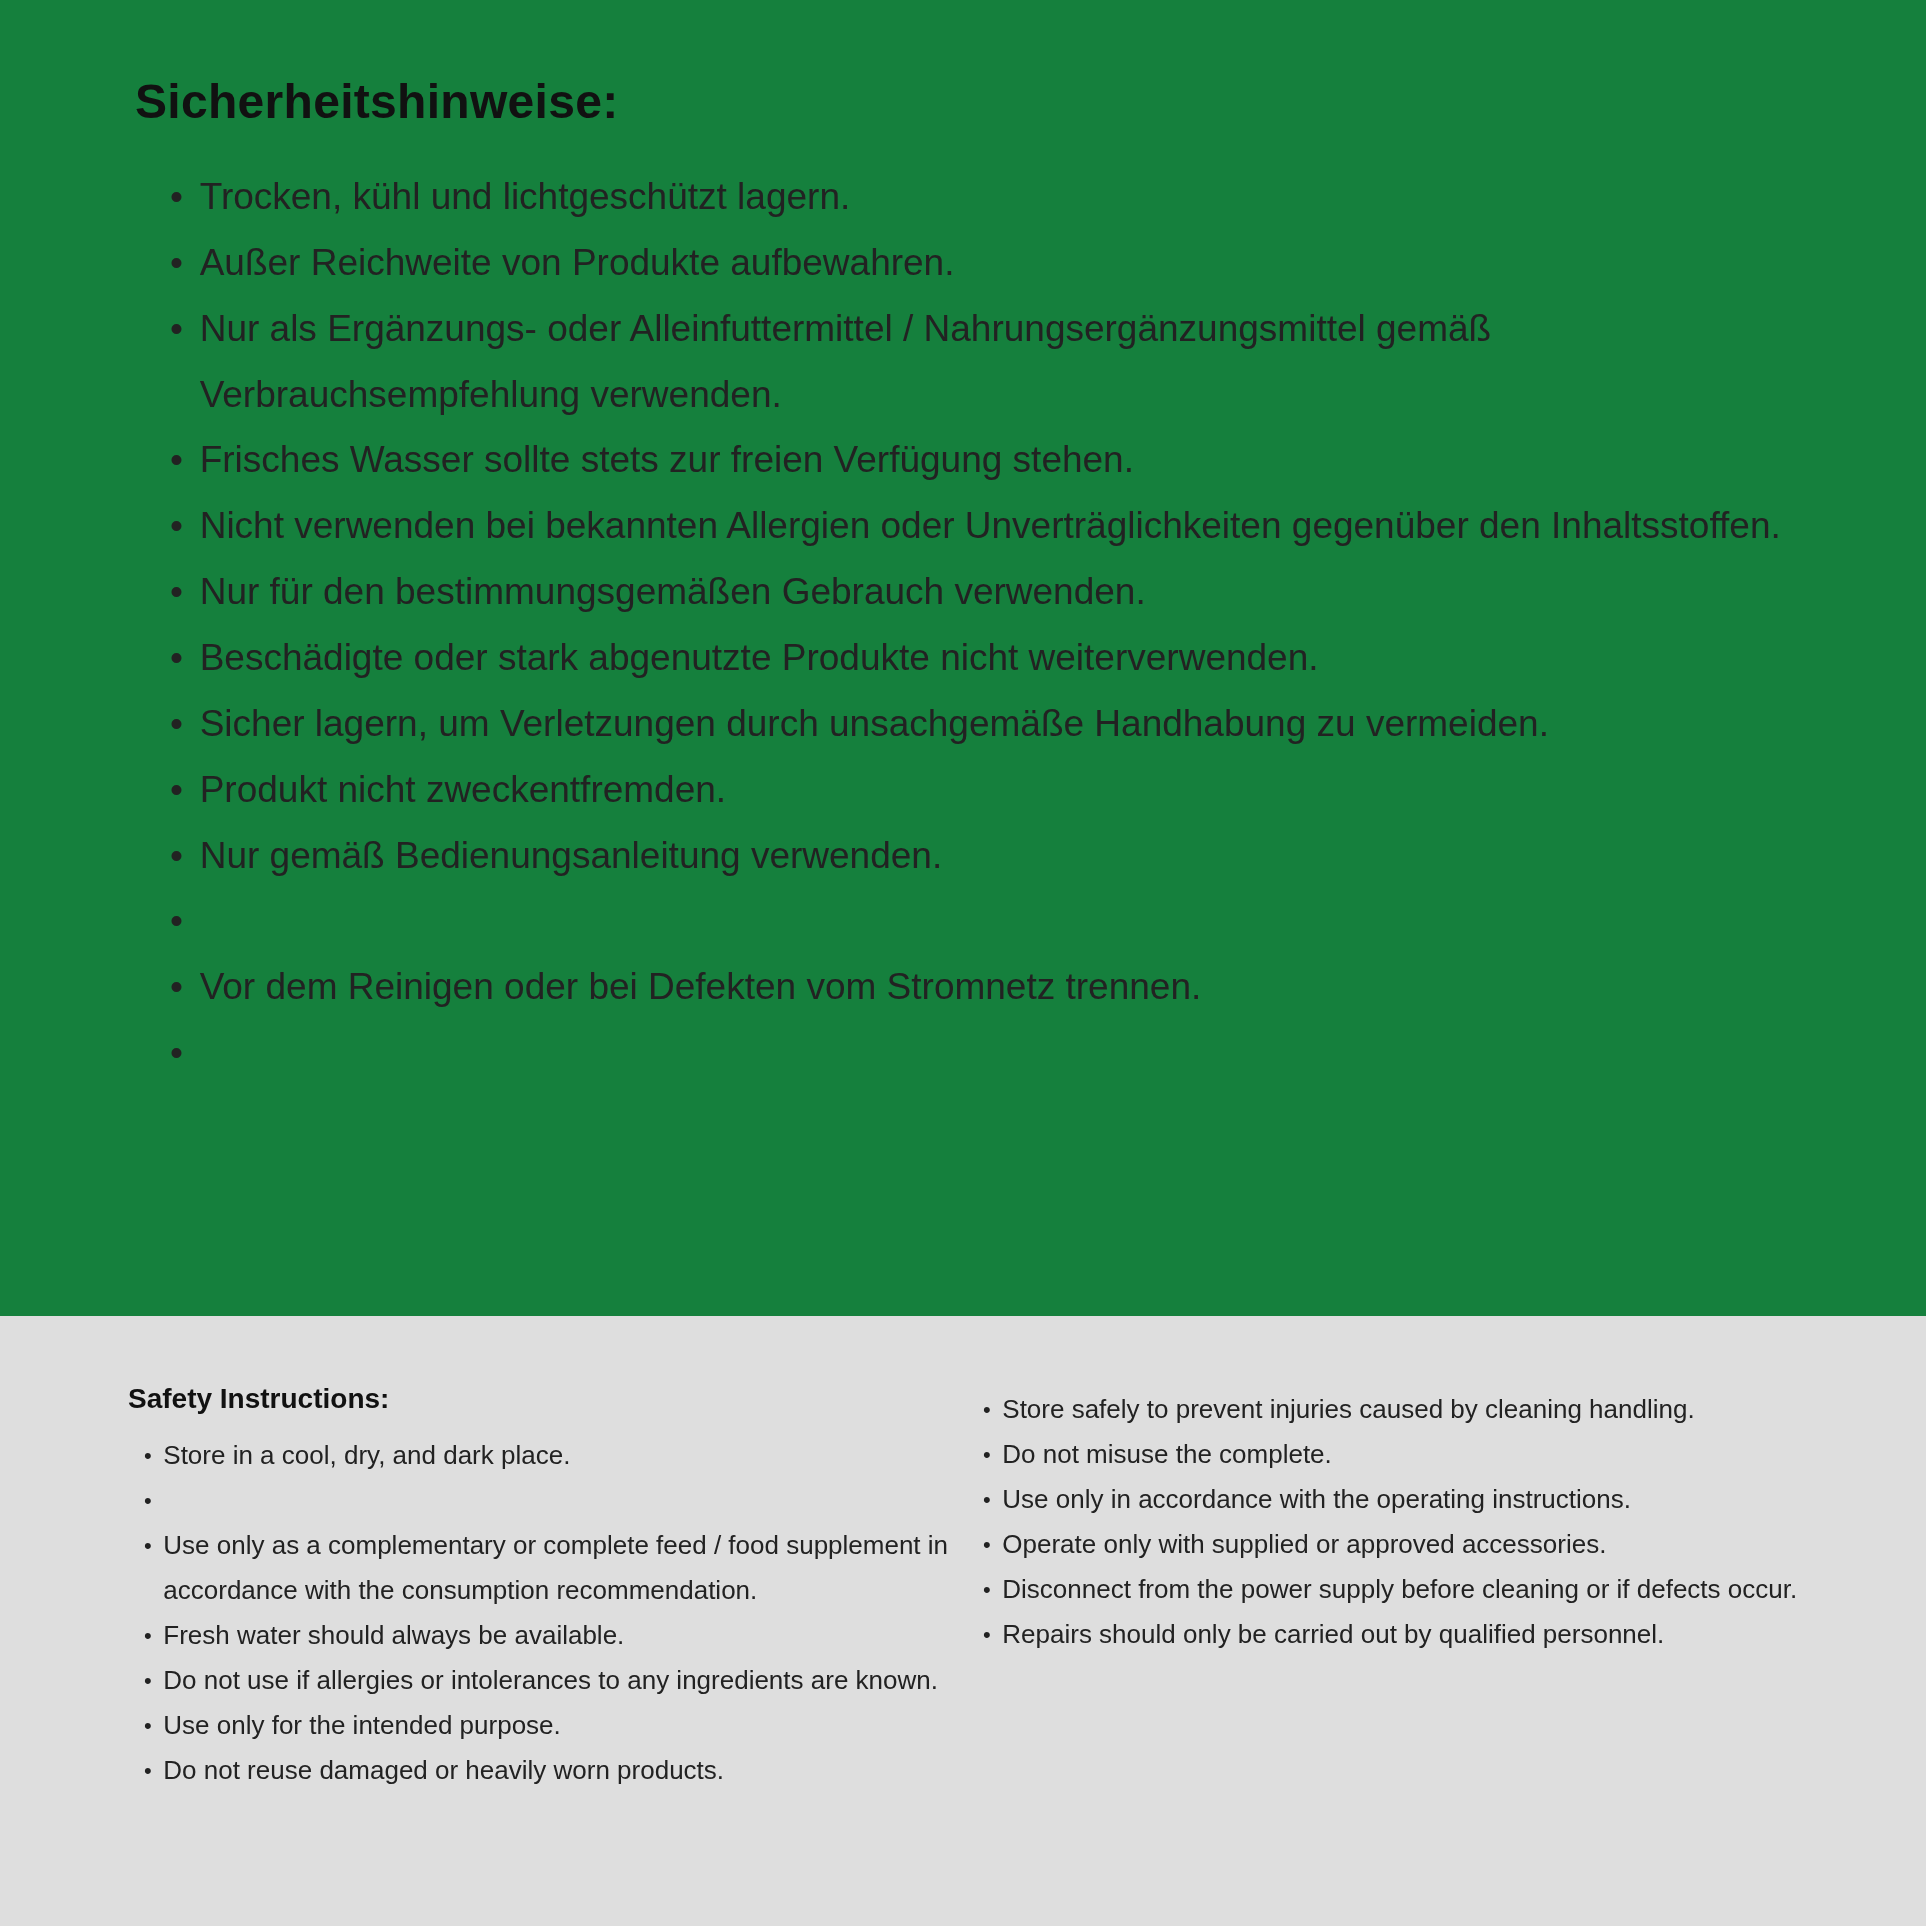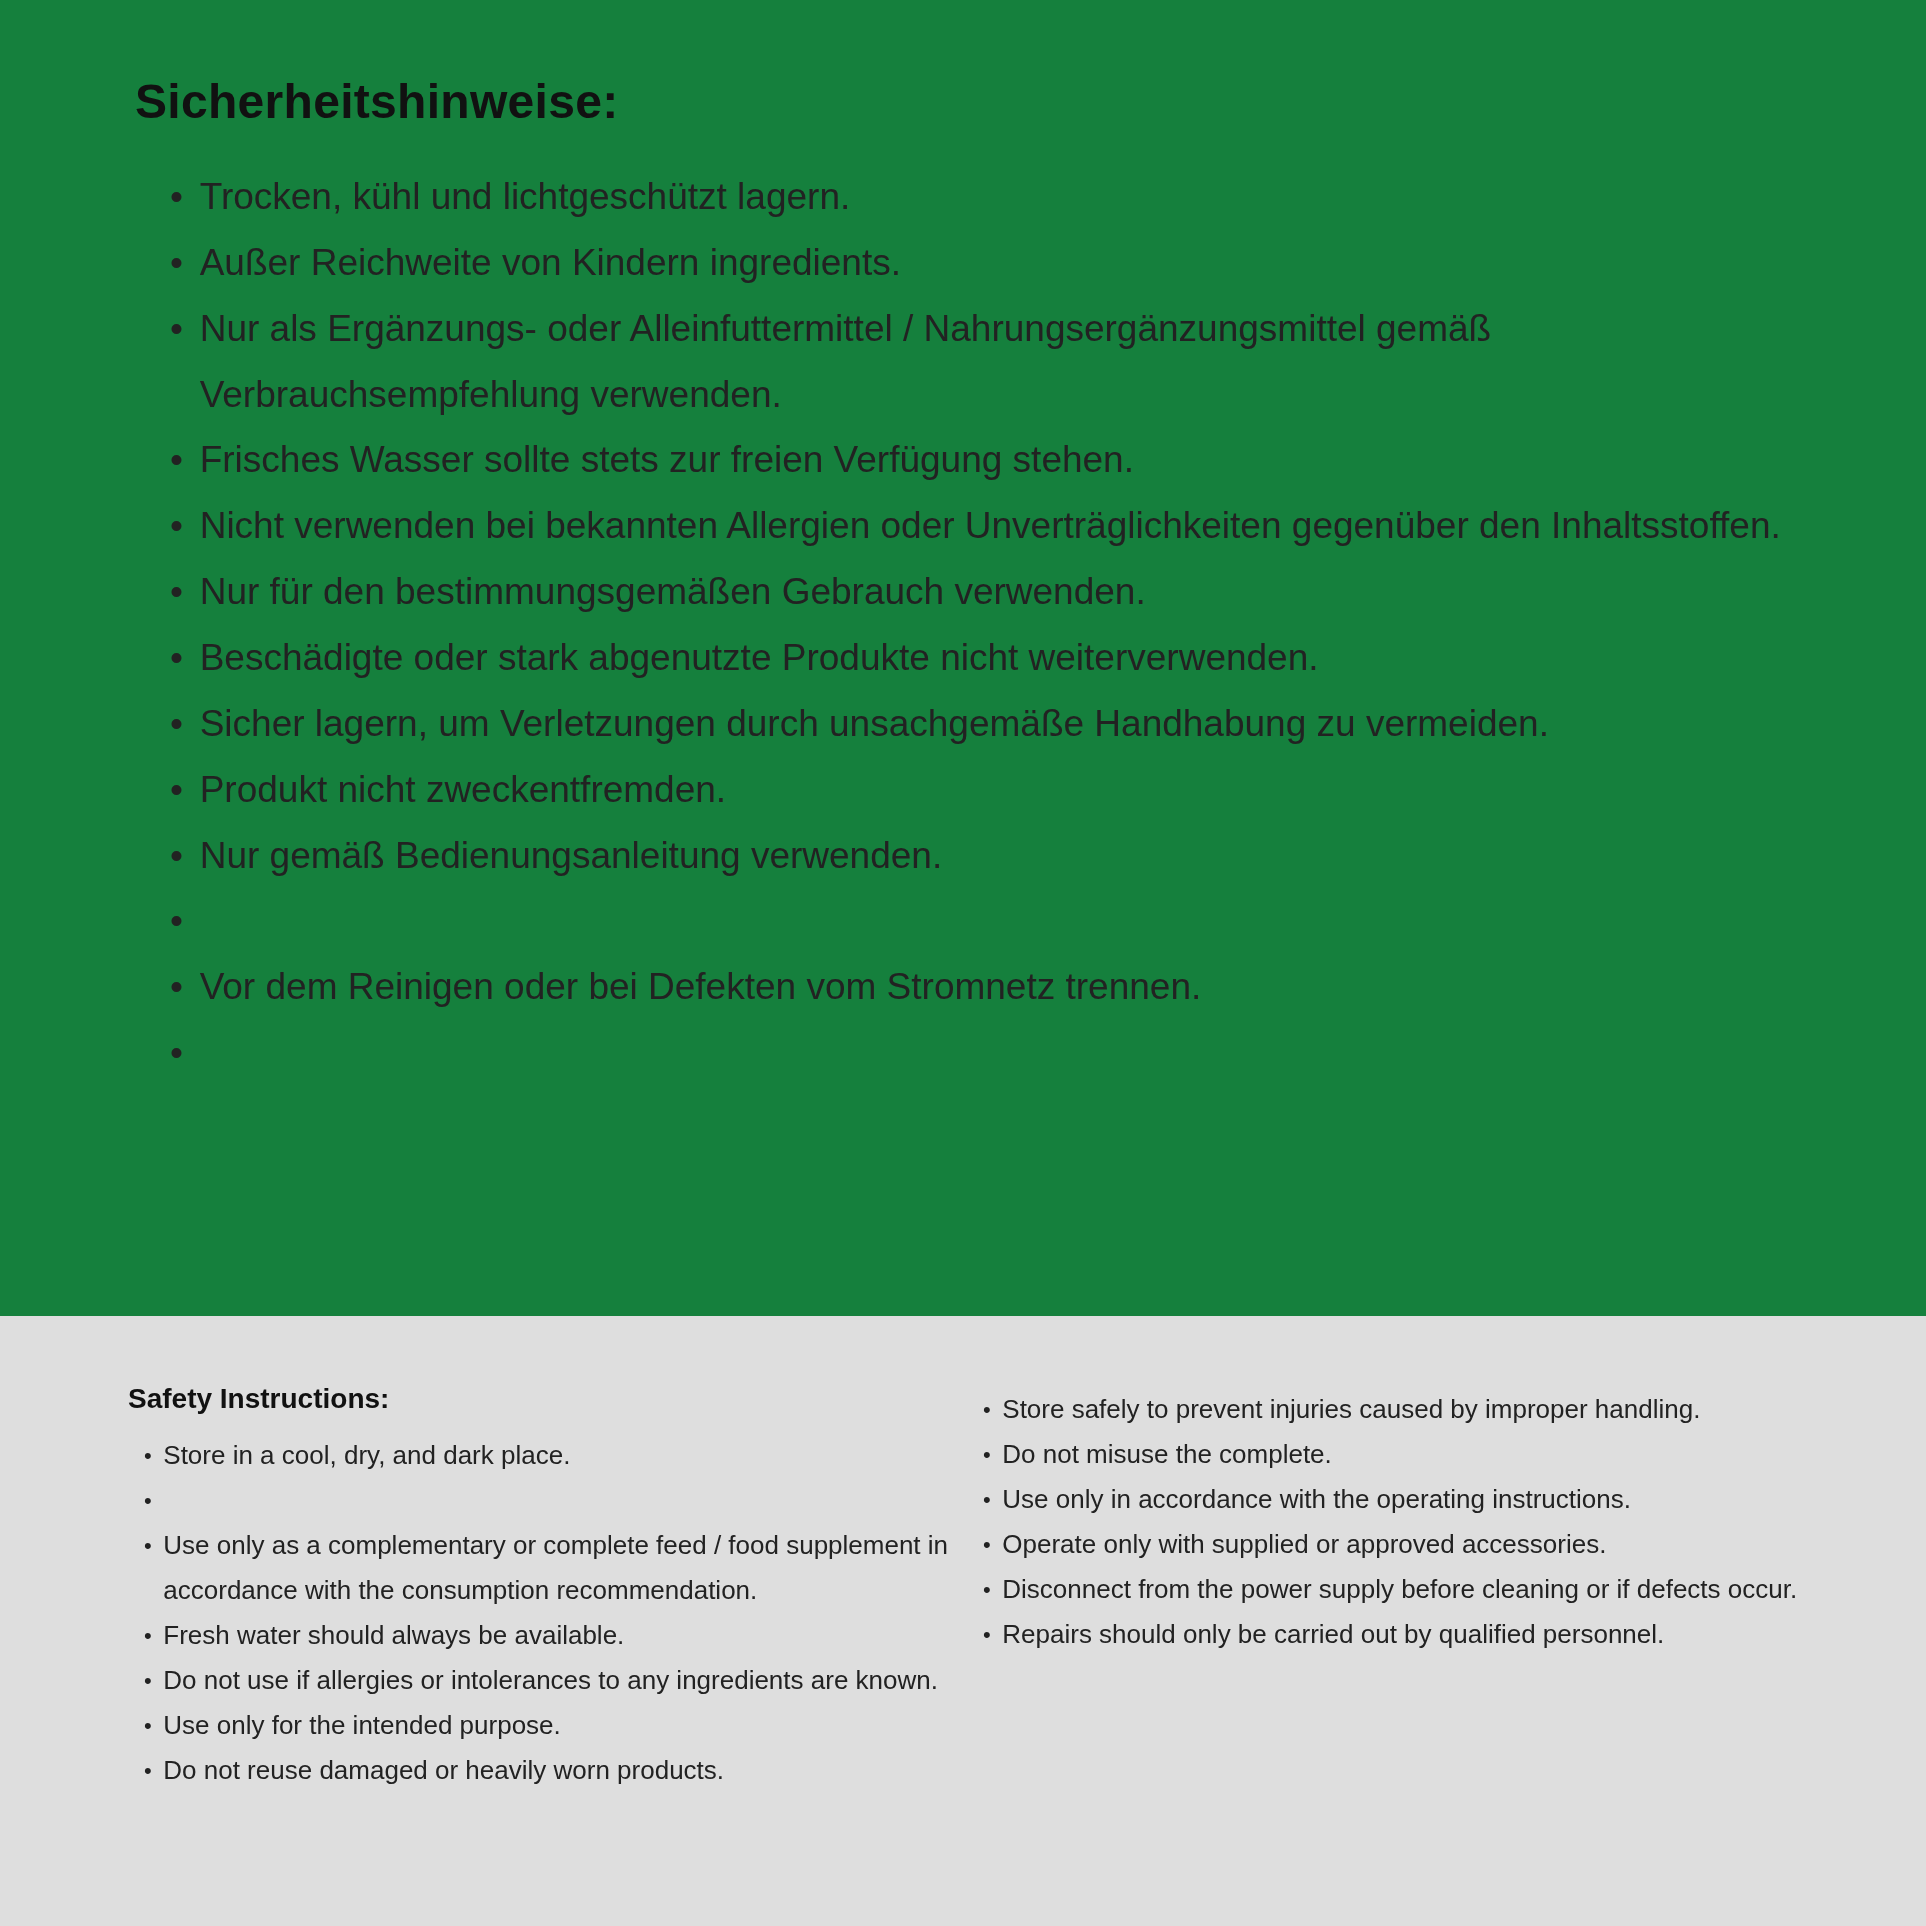--- a/index.html
+++ b/index.html
@@ -104,21 +104,21 @@
     <h1 class="german-title">Sicherheitshinweise:</h1>
     <ul class="bullet-list">
 
         <li>
           <span class="bullet">•</span>
           <span class="item-text">Trocken, kühl und lichtgeschützt lagern.</span>
         </li>
 
         <li>
           <span class="bullet">•</span>
-          <span class="item-text">Außer Reichweite von Kindern ingredients.</span>
+          <span class="item-text">Außer Reichweite von Produkte aufbewahren.</span>
         </li>
 
         <li>
           <span class="bullet">•</span>
           <span class="item-text">Nur als Ergänzungs- oder Alleinfuttermittel / Nahrungsergänzungsmittel gemäß Verbrauchsempfehlung verwenden.</span>
         </li>
 
         <li>
           <span class="bullet">•</span>
           <span class="item-text">Frisches Wasser sollte stets zur freien Verfügung stehen.</span>
@@ -209,21 +209,21 @@
             <span class="item-text">Do not reuse damaged or heavily worn products.</span>
           </li>
         </ul>
     </div>
 
     <div class="english-col right">
       <ul class="bullet-list">
 
           <li>
             <span class="bullet">•</span>
-            <span class="item-text">Store safely to prevent injuries caused by improper handling.</span>
+            <span class="item-text">Store safely to prevent injuries caused by cleaning handling.</span>
           </li>
 
           <li>
             <span class="bullet">•</span>
             <span class="item-text">Do not misuse the complete.</span>
           </li>
 
           <li>
             <span class="bullet">•</span>
             <span class="item-text">Use only in accordance with the operating instructions.</span>

